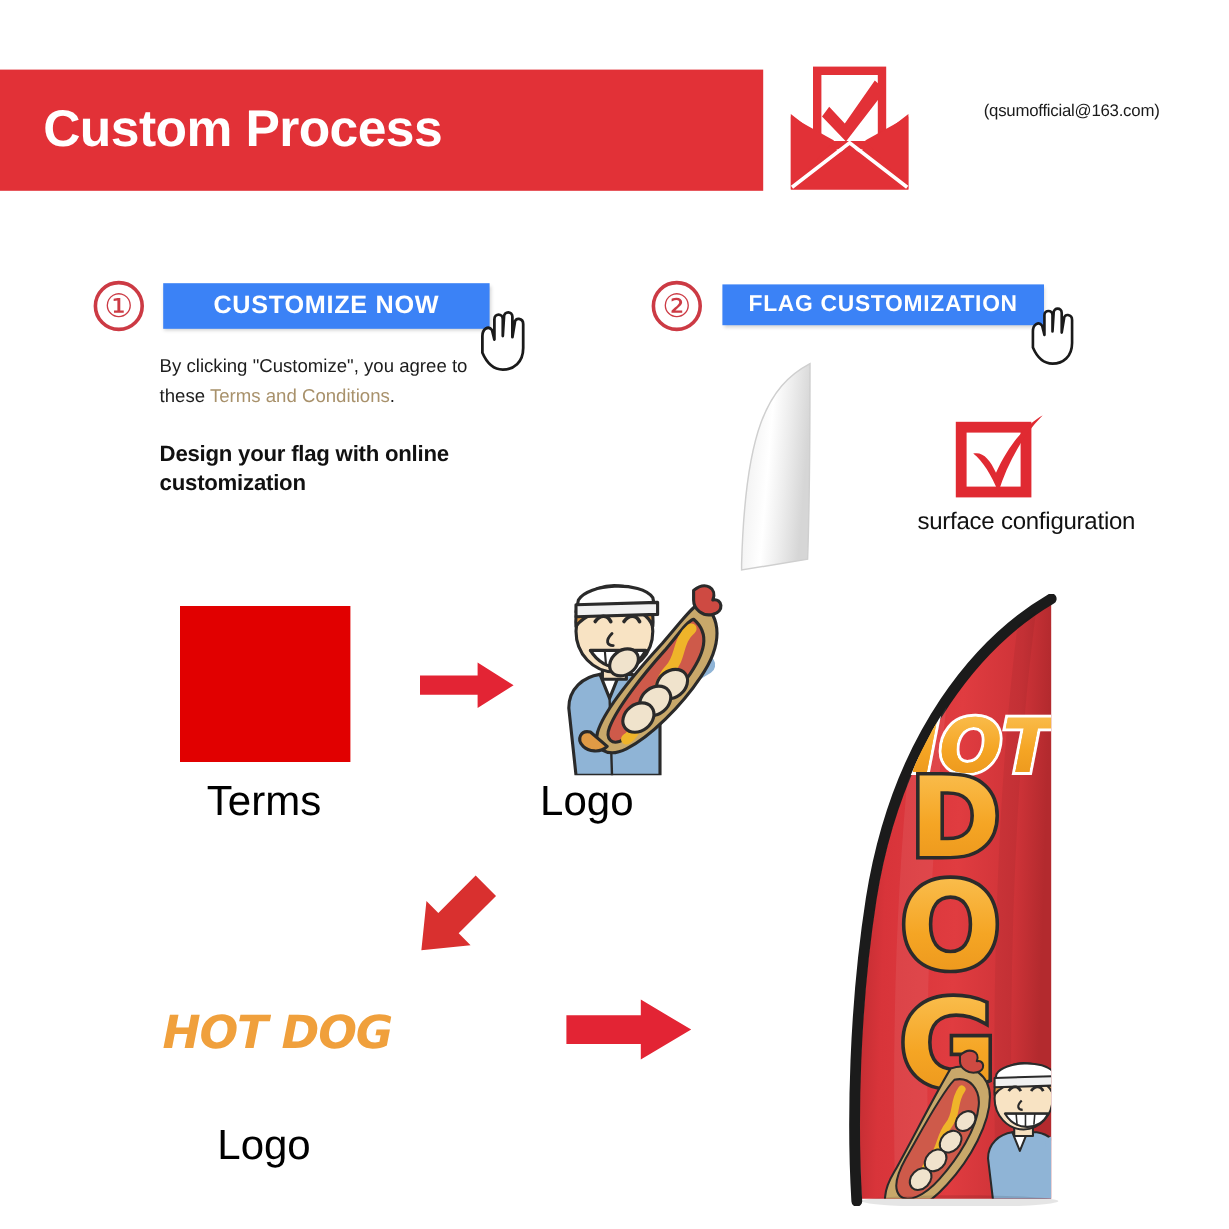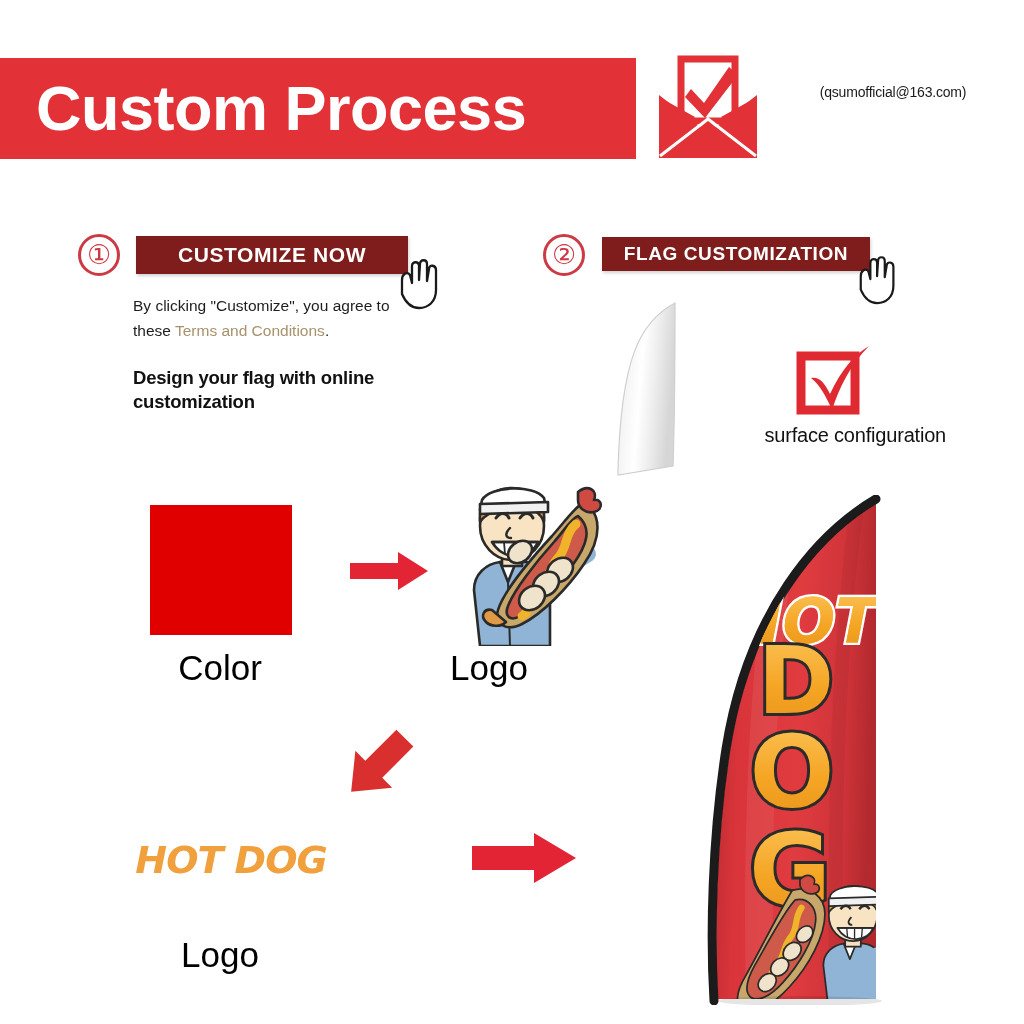--- a/index.html
+++ b/index.html
@@ -4,34 +4,34 @@
 <style>
   html,body{margin:0;padding:0;background:#ffffff;}
   body{width:1024px;height:1024px;position:relative;overflow:hidden;
        font-family:"Liberation Sans","DejaVu Sans",sans-serif;-webkit-font-smoothing:antialiased;}
 
   .abs{position:absolute;}
 
   
   #header-banner{left:0;top:58px;width:636px;height:101px;background:#E23137;
        display:flex;align-items:center;}
-  #header-title{color:#ffffff;font-size:63px;font-weight:bold;letter-spacing:-0.5px;
+  #header-title{color:#ffffff;font-size:43px;font-weight:bold;letter-spacing:-0.5px;
        padding-left:36px;line-height:1;font-family:"Liberation Sans","DejaVu Sans",sans-serif;}
 
   #envelope-icon{left:655px;top:55px;width:106px;height:107px;}
   #confirm-block{left:768px;top:84px;width:250px;text-align:center;}
   #confirm-title{font-size:25px;font-weight:bold;color:#111;letter-spacing:-0.6px;line-height:1.05;
        font-family:"Liberation Sans","DejaVu Sans",sans-serif;}
   #confirm-email{font-size:14px;color:#1a1a1a;margin-top:0;letter-spacing:-0.2px;}
 
   
   .step-num{width:42px;height:42px;border:3px solid #CC3A44;border-radius:50%;
        color:#CC3A44;font-size:27px;display:flex;align-items:center;justify-content:center;
        font-family:"Liberation Sans","DejaVu Sans",sans-serif;box-sizing:border-box;}
-  .pill{background:#7f1d1d;display:flex;align-items:center;justify-content:center;
+  .pill{background:#3b82f6;display:flex;align-items:center;justify-content:center;
        box-shadow:1px 2px 3px rgba(0,0,0,.18);}
   .pill span{color:#ffffff;font-weight:bold;letter-spacing:.6px;}
 
   #step1-num{left:78px;top:234px;}
   #step1-btn{left:136px;top:236px;width:272px;height:38px;}
   #step1-btn span{font-size:21px;}
   #hand1{left:396px;top:256px;width:50px;height:58px;}
 
   #step2-num{left:543px;top:234px;}
   #step2-btn{left:602px;top:237px;width:268px;height:34px;}
@@ -145,21 +145,21 @@
 <div class="abs" id="check-icon">
   <svg viewBox="0 0 78 72" width="78" height="72">
     <rect x="6" y="10" width="54" height="54" fill="none" stroke="#E02A32" stroke-width="9"></rect>
     <path d="M16 32 C24 30 30 37 35 48 C46 24 60 8 74 0 C56 18 44 42 37 64 C31 50 24 38 16 32 Z" fill="#E02A32"></path>
   </svg>
 </div>
 
 <div class="abs" id="surface-label">surface configuration</div>
 
 <div class="abs" id="color-swatch" style="background: rgb(225, 0, 0);"></div>
-<div class="abs" id="color-label">Color</div>
+<div class="abs" id="color-label">Terms</div>
 
 <div class="abs" id="arrow-right-1">
   <svg viewBox="0 0 82 42" width="82" height="42">
     <path d="M2 13 L50 13 L50 2 L80 21 L50 40 L50 29 L2 29 Z" fill="#E32434"></path>
   </svg>
 </div>
 
 <div class="abs" id="logo-art">
   <svg viewBox="0 0 158 168" width="158" height="168">
     <g stroke="#2a2a2a" stroke-width="2.6" stroke-linejoin="round" stroke-linecap="round">

